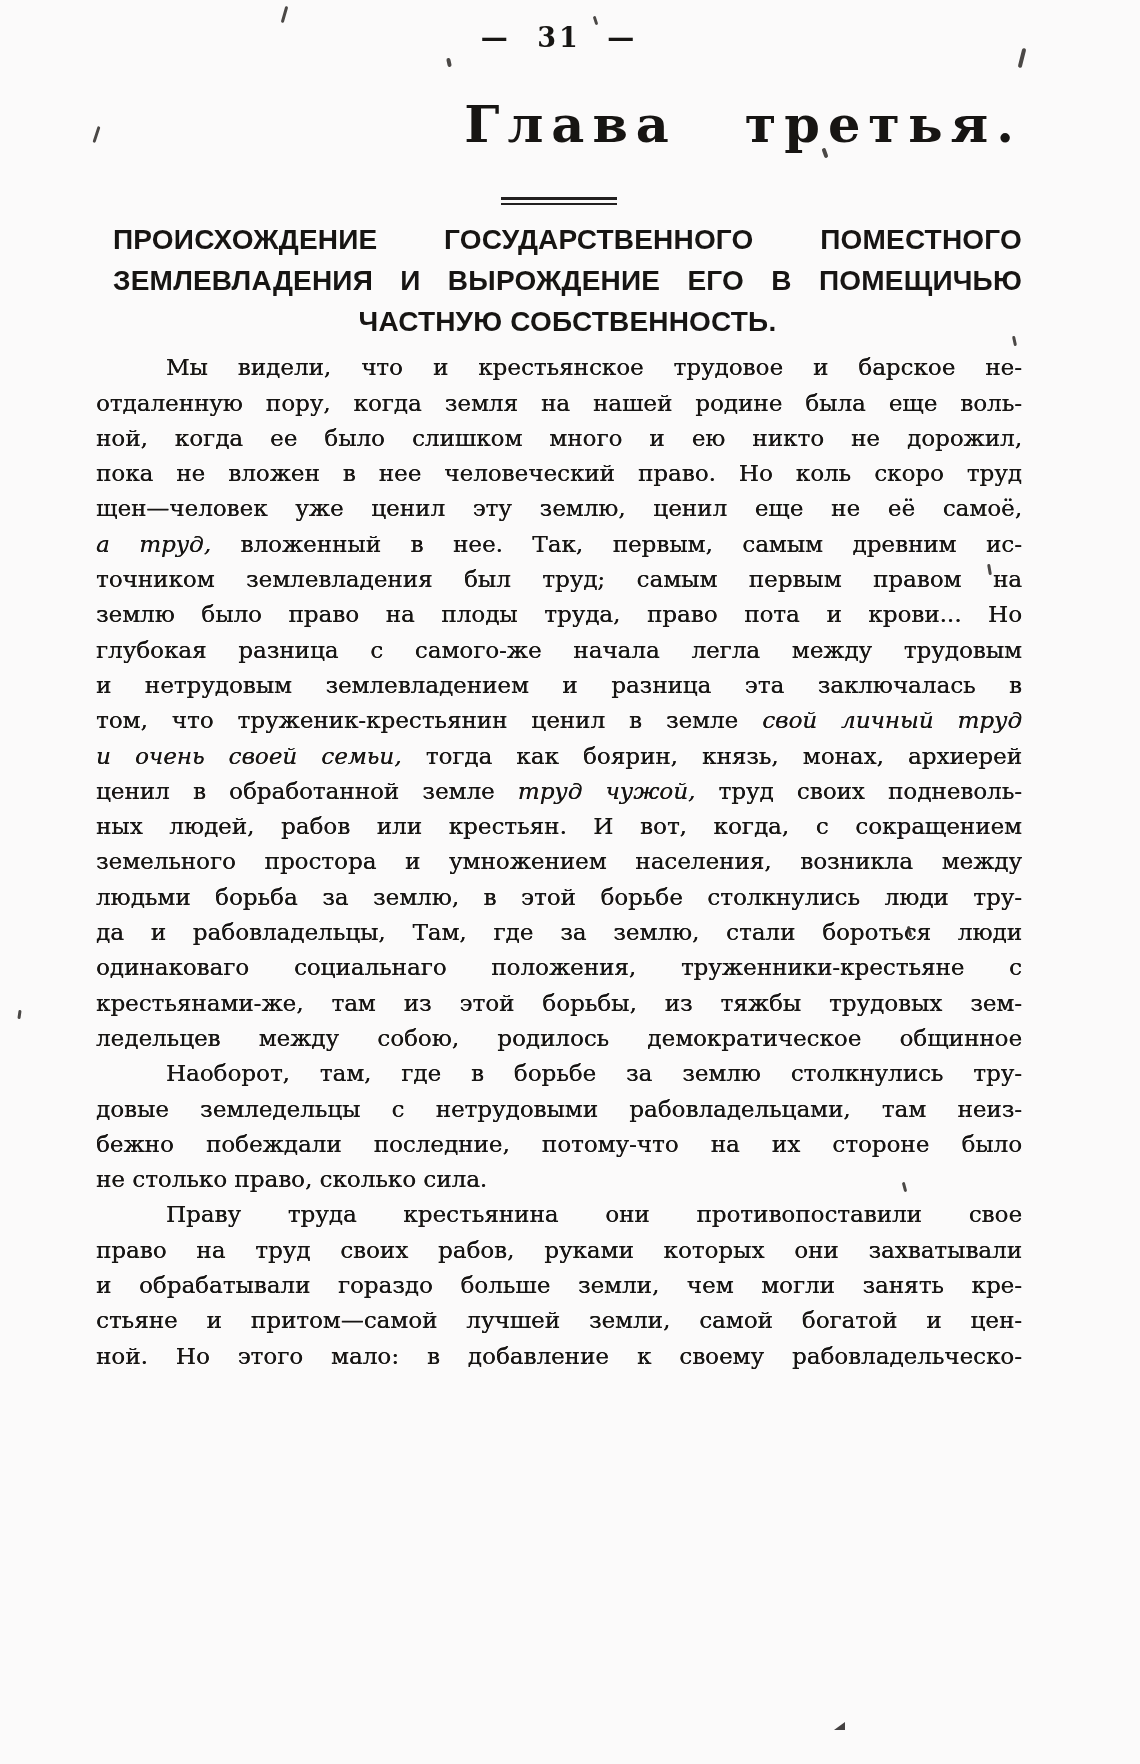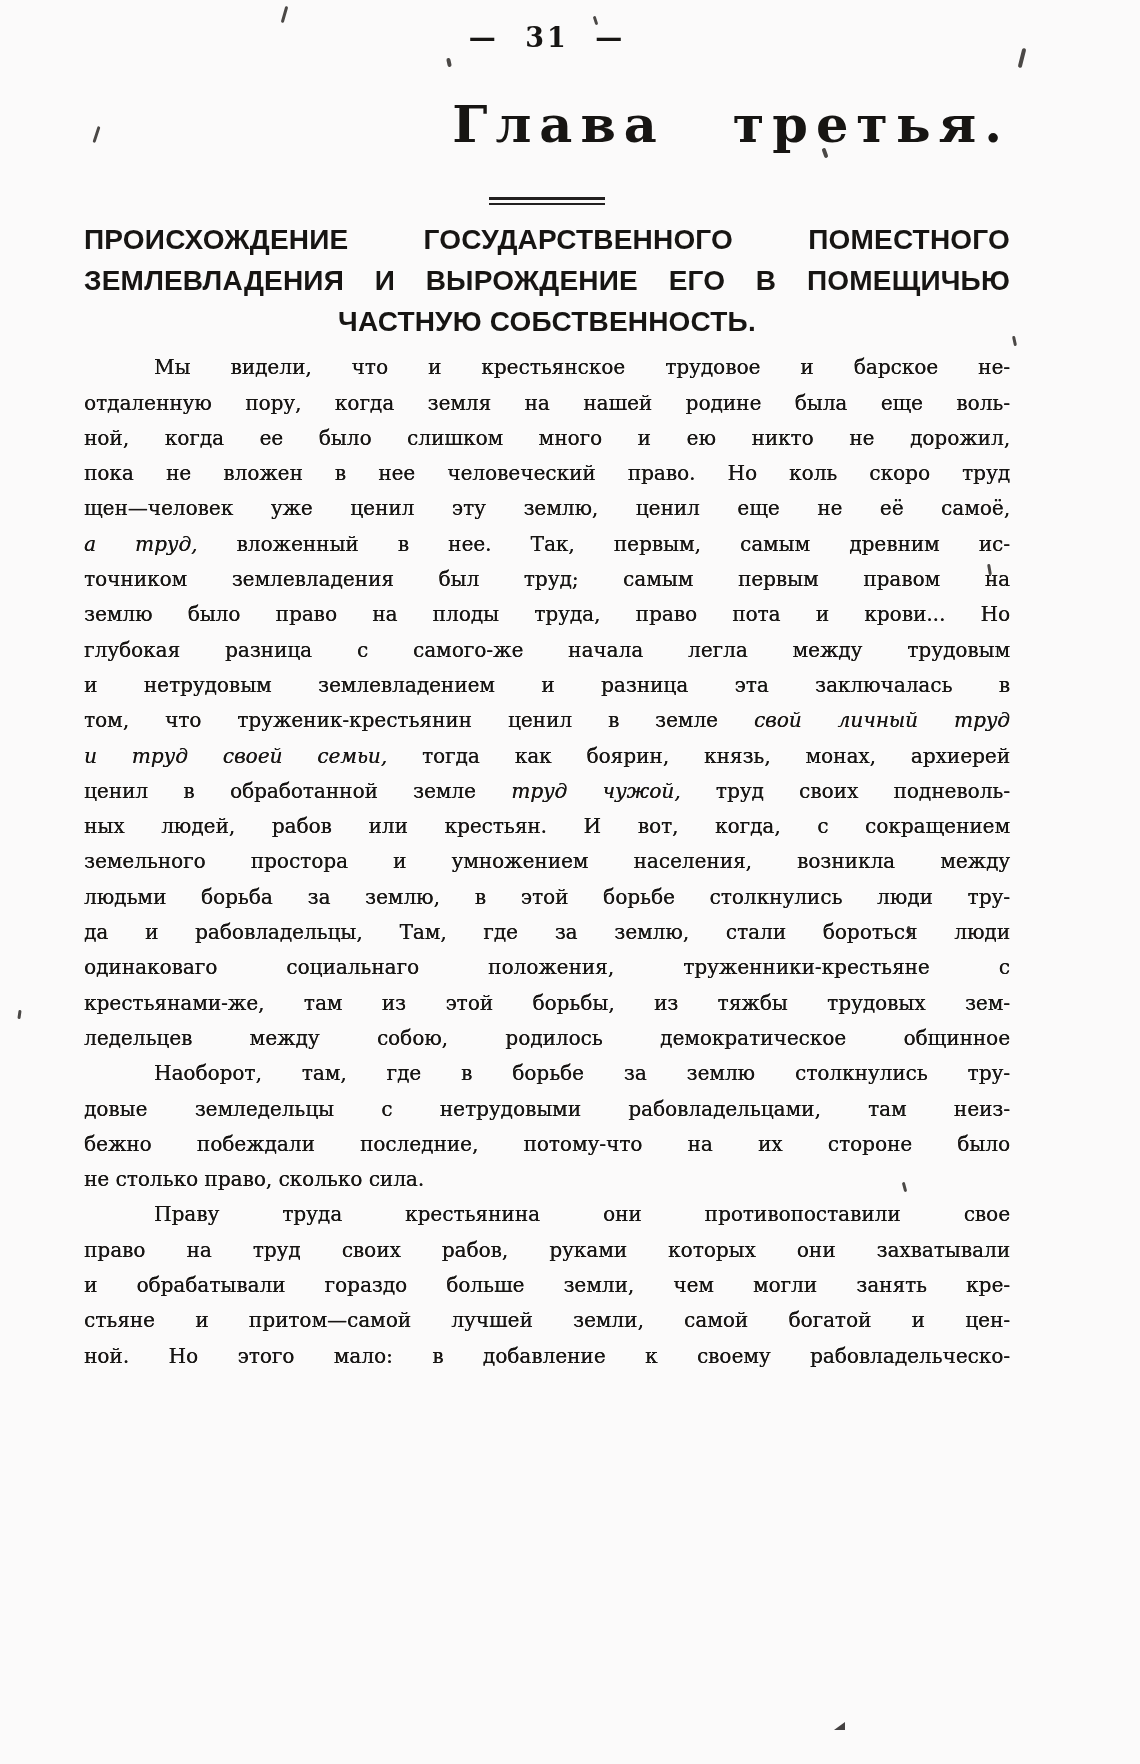--- a/index.html
+++ b/index.html
@@ -10,21 +10,21 @@
     width: 1140px;
     height: 1764px;
     background: #fbfafa;
     position: relative;
     overflow: hidden;
     color: #171513;
     font-family: "DejaVu Serif", serif;
   }
   .content {
     position: absolute;
-    left: 84px;
+    left: 96px;
     top: 0;
     width: 926px;
   }
   .page-number {
     padding-top: 22px;
     text-align: center;
     font-size: 27px;
     font-weight: 700;
     letter-spacing: 3px;
     word-spacing: 14px;
@@ -50,28 +50,29 @@
     font-family: "Liberation Sans", sans-serif;
     font-weight: 700;
     font-size: 28px;
     letter-spacing: 0.2px;
     line-height: 41px;
   }
   .heading .h-line {
     text-align: justify;
     text-align-last: justify;
     white-space: nowrap;
+    margin-left: 17px;
   }
   .heading .h-line.center {
     text-align: right;
     text-align-last: center;
   }
   .body-text {
     margin-top: 8px;
-    font-size: 20px;
+    font-size: 23px;
     line-height: 35.3px;
     text-shadow: 0.25px 0 0 #1b1917;
   }
   .paragraph { margin: 0; }
   .line {
     text-align: justify;
     text-align-last: justify;
     height: 35.3px;
     overflow: visible;
   }
@@ -115,21 +116,21 @@
         <div class="line"><span>отдаленную пору, когда земля на нашей родине была еще воль-</span></div>
         <div class="line"><span>ной, когда ее было слишком много и ею никто не дорожил,</span></div>
         <div class="line"><span>пока не вложен в нее человеческий право. Но коль скоро труд</span></div>
         <div class="line"><span>щен—человек уже ценил эту землю, ценил еще не её самоё,</span></div>
         <div class="line"><span class="it">а труд,</span><span> вложенный в нее. Так, первым, самым древним ис-</span></div>
         <div class="line"><span>точником землевладения был труд; самым первым правом на</span></div>
         <div class="line"><span>землю было право на плоды труда, право пота и крови... Но</span></div>
         <div class="line"><span>глубокая разница с самого-же начала легла между трудовым</span></div>
         <div class="line"><span>и нетрудовым землевладением и разница эта заключалась в</span></div>
         <div class="line"><span>том, что труженик-крестьянин ценил в земле </span><span class="it">свой личный труд</span></div>
-        <div class="line"><span class="it">и труд своей семьи,</span><span> тогда как боярин, князь, монах, архиерей</span></div>
+        <div class="line"><span class="it">и очень своей семьи,</span><span> тогда как боярин, князь, монах, архиерей</span></div>
         <div class="line"><span>ценил в обработанной земле </span><span class="it">труд чужой,</span><span> труд своих подневоль-</span></div>
         <div class="line"><span>ных людей, рабов или крестьян. И вот, когда, с сокращением</span></div>
         <div class="line"><span>земельного простора и умножением населения, возникла между</span></div>
         <div class="line"><span>людьми борьба за землю, в этой борьбе столкнулись люди тру-</span></div>
         <div class="line"><span>да и рабовладельцы, Там, где за землю, стали бороться люди</span></div>
         <div class="line"><span>одинаковаго социальнаго положения, труженники-крестьяне с</span></div>
         <div class="line"><span>крестьянами-же, там из этой борьбы, из тяжбы трудовых зем-</span></div>
         <div class="line"><span>ледельцев между собою, родилось демократическое общинное</span></div>
       </div>
       <div class="paragraph">

